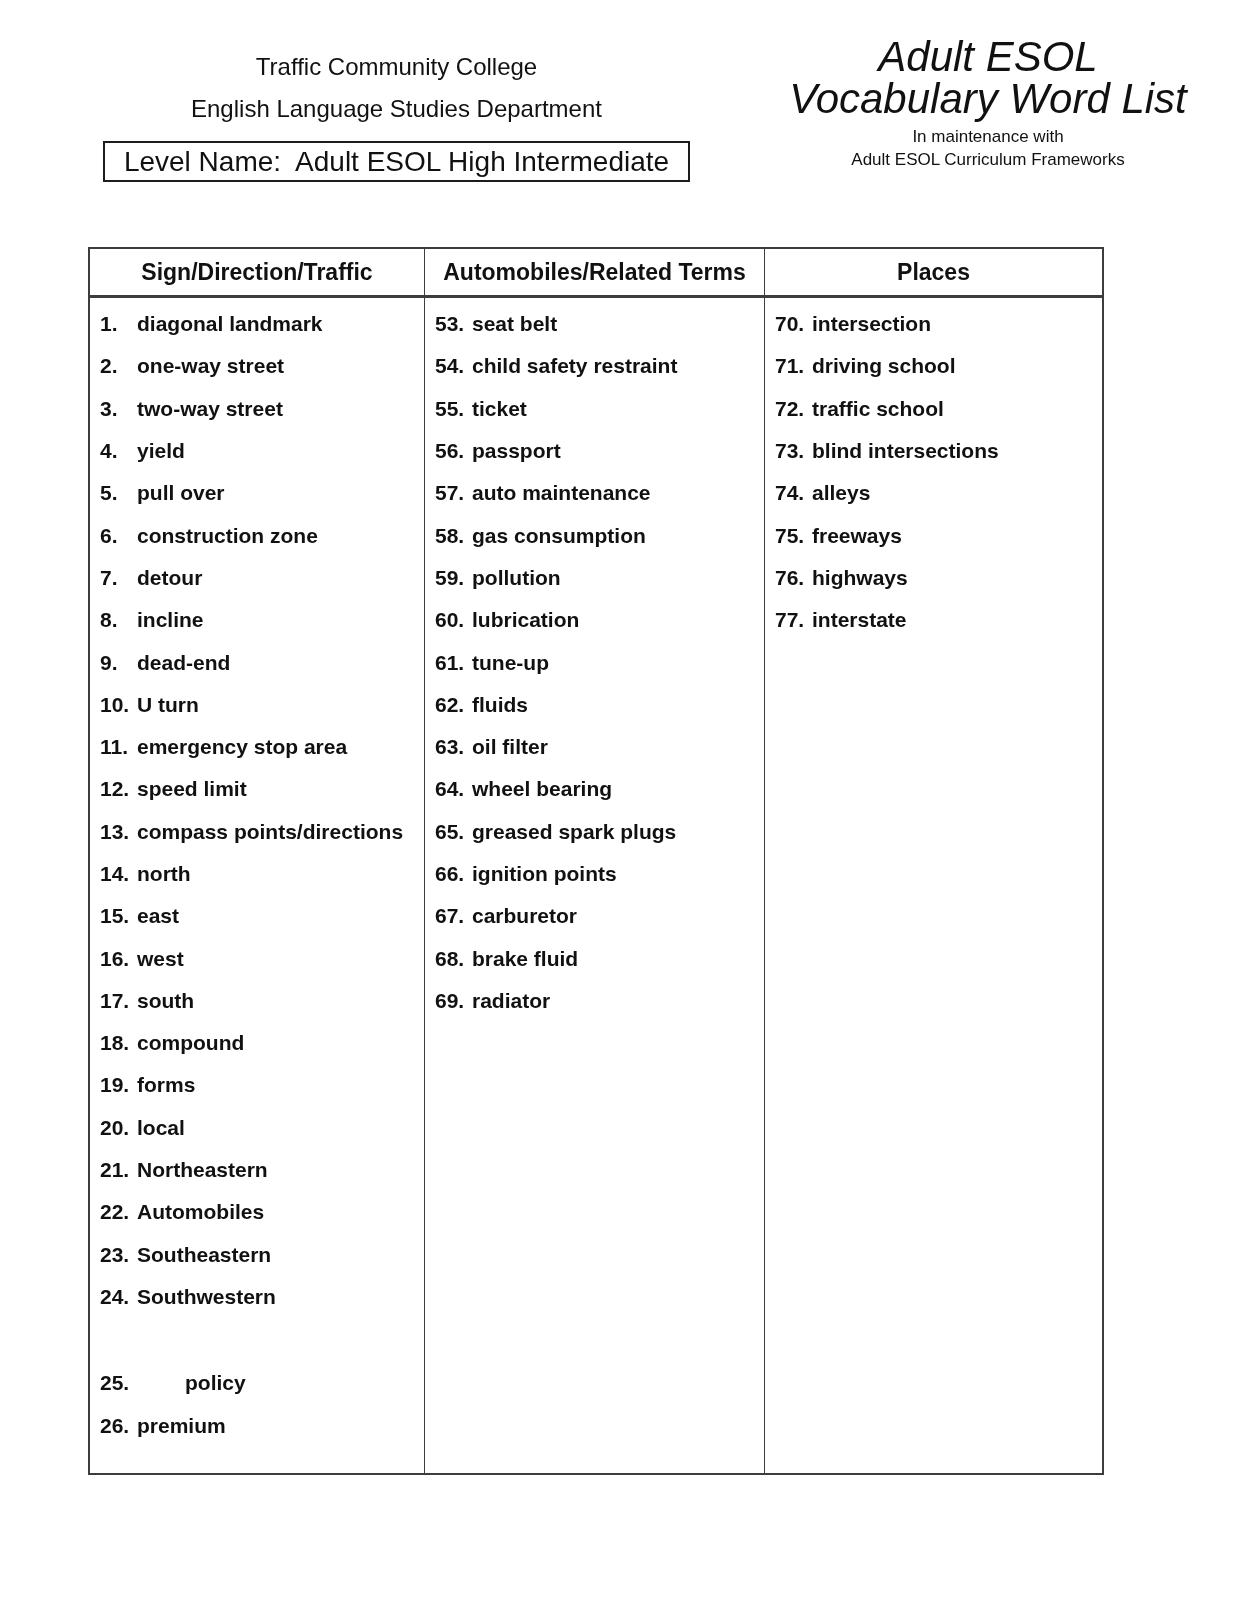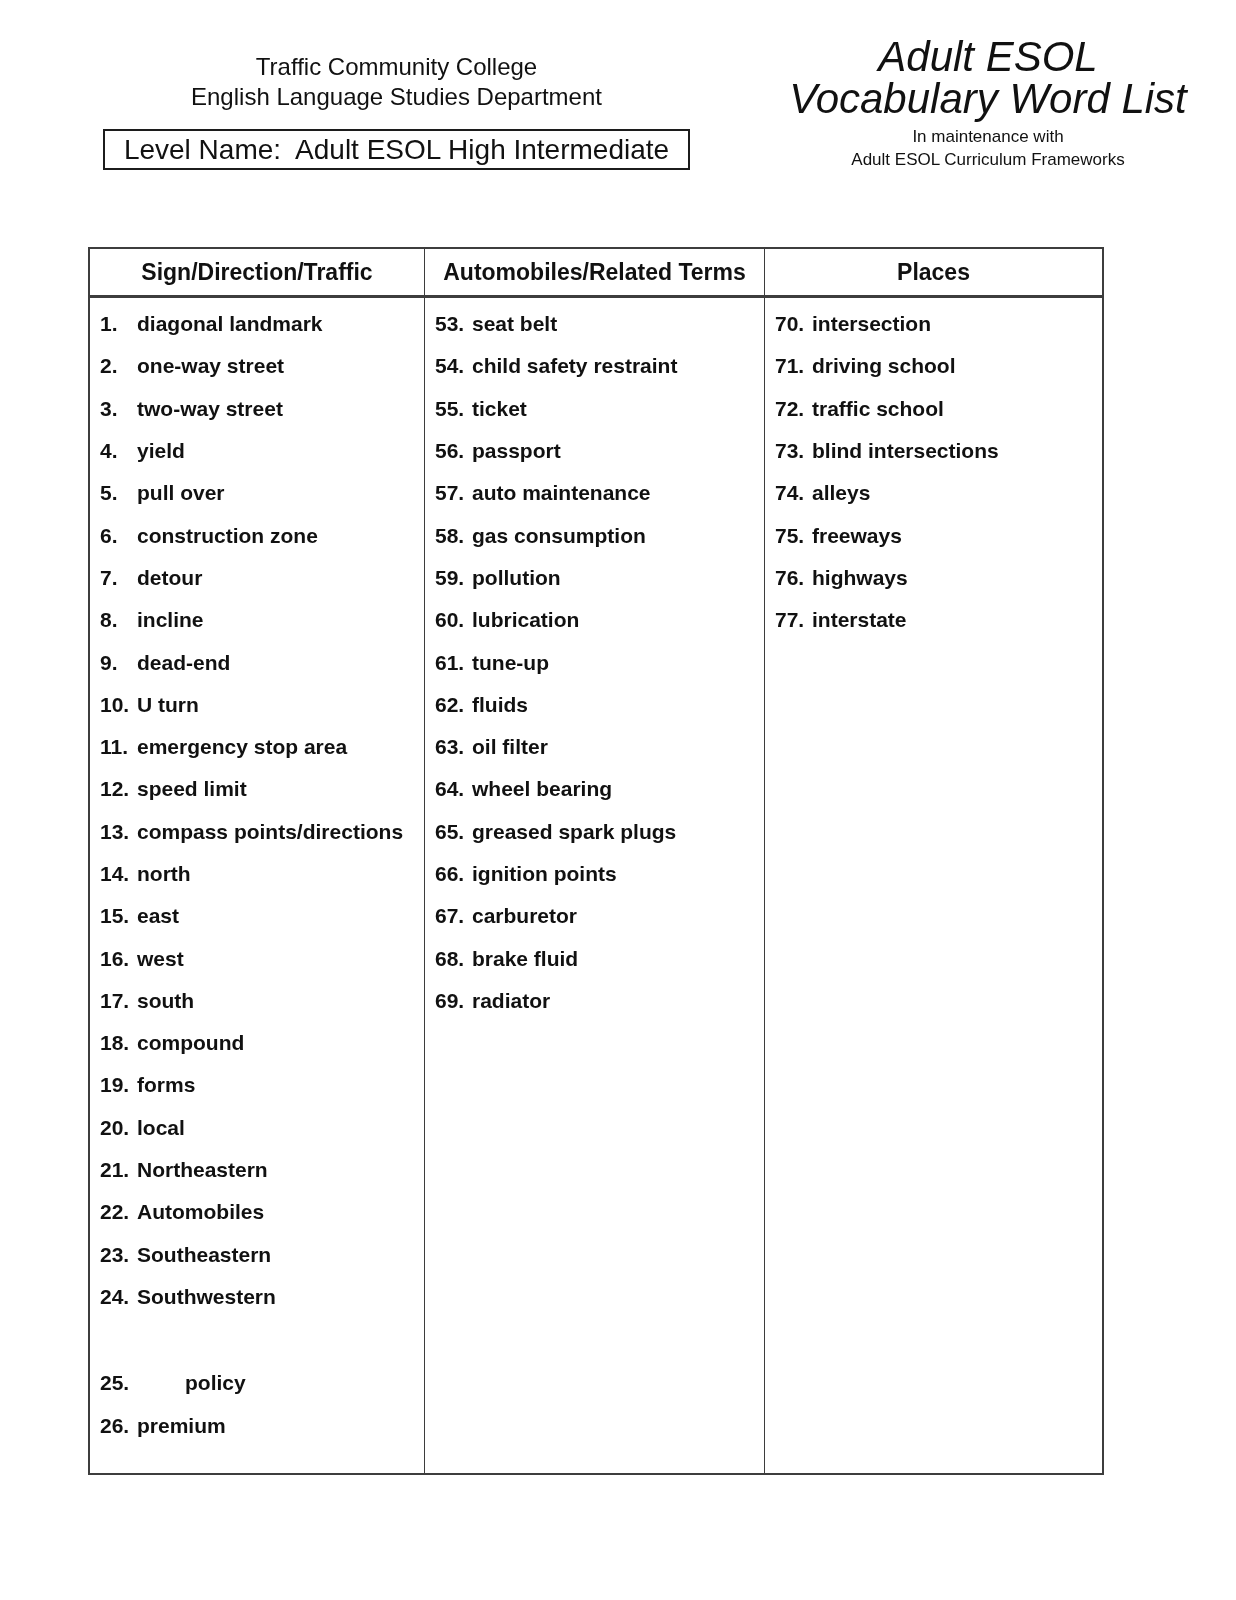--- a/index.html
+++ b/index.html
@@ -23,21 +23,21 @@
     top: 52px;
     width: 587px;
     text-align: center;
   }
   .inst-line {
     font-size: 24px;
     line-height: 30px;
     white-space: pre;
   }
   .inst-line + .inst-line {
-    margin-top: 0;
+    margin-top: 12px;
   }
   .level-box {
     margin-top: 17px;
     border: 2px solid #1c1c1c;
     height: 37px;
     display: flex;
     align-items: center;
     justify-content: center;
     font-size: 28px;
     white-space: pre;

